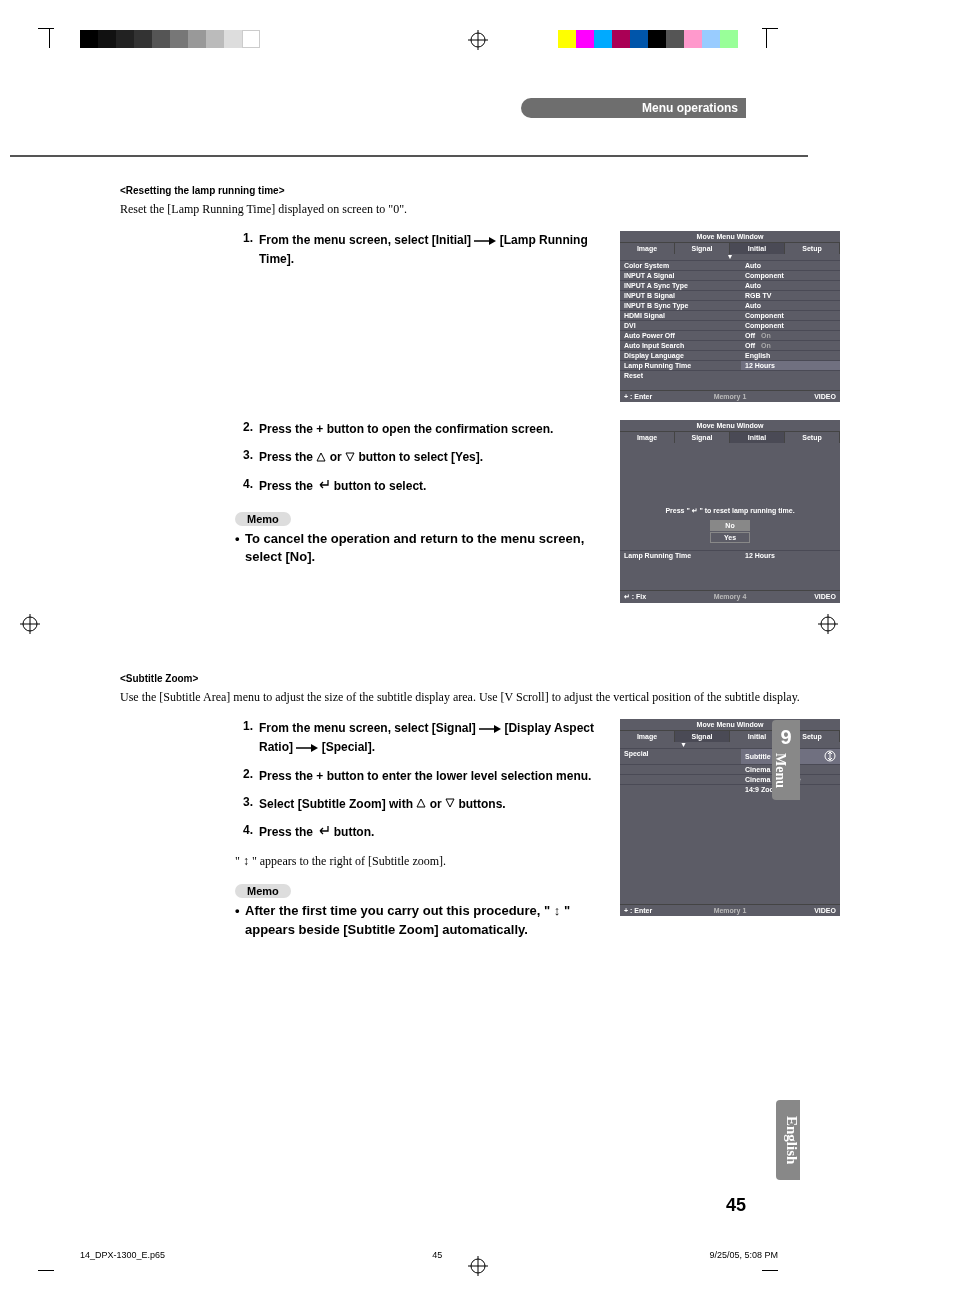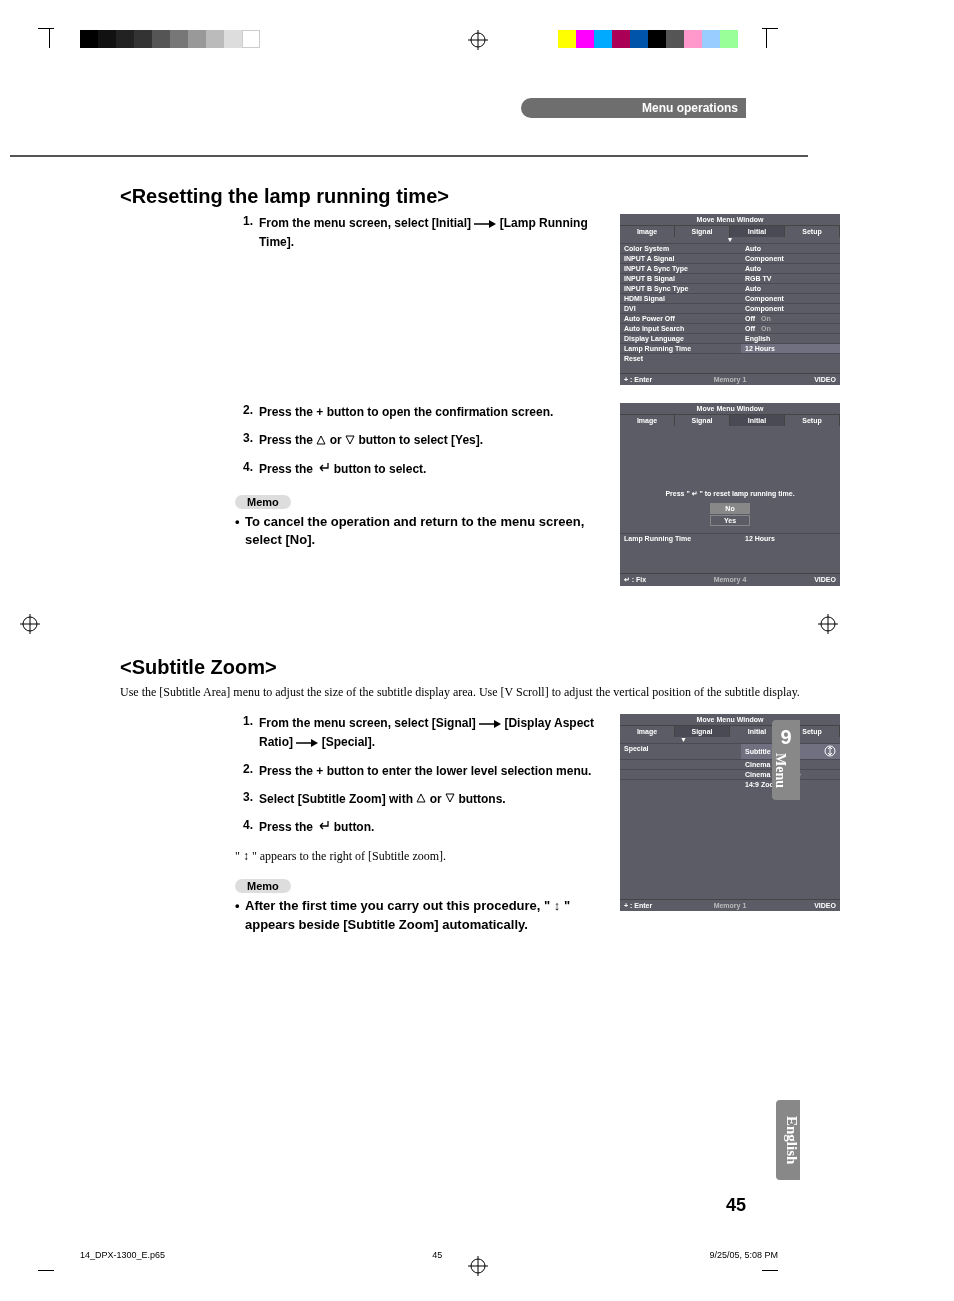--- a/index.html
+++ b/index.html
@@ -12,21 +12,21 @@
   .colorbar.right { right: 120px; }
   .colorbar span { width: 18px; height: 18px; display: inline-block; }
   .reg-mark { position: absolute; width: 20px; height: 20px; }
   .reg-mark svg { width: 100%; height: 100%; }
 
   .header-bar { position: absolute; top: 98px; right: 112px; width: 225px; height: 20px; background: #6e6e6e; color: #fff; font-size: 12px; font-weight: bold; line-height: 20px; padding: 0 8px; border-radius: 10px 0 0 10px; text-align: right;}
   .hr1 { position: absolute; top: 155px; left: 10px; right: 50px; height: 2px; background: #555; }
 
   .content { position: absolute; top: 185px; left: 120px; width: 720px; }
 
-  .sec-title { font-size: 20px; font-weight: bold; margin-bottom: 6px; }
+  .sec-title { font-size: 10px; font-weight: bold; margin-bottom: 6px; }
   .sec-intro { font-size: 12px; font-family: "Times New Roman", serif; margin-bottom: 14px; }
 
   .step-row { display: flex; align-items: flex-start; margin-bottom: 10px; }
   .step-num { width: 18px; font-size: 12px; font-weight: bold; text-align: right; margin-right: 6px; }
   .step-text { font-size: 12px; font-weight: bold; flex: 1; line-height: 1.5; }
 
   .memo { display: inline-block; background: #ddd; border-radius: 10px; padding: 1px 12px; font-size: 11px; font-weight: bold; margin: 6px 0 4px 0; }
   .memo-note { font-size: 13px; font-weight: bold; padding-left: 10px; position: relative; line-height: 1.4; }
   .memo-note::before { content: "•"; position: absolute; left: 0; }
 
@@ -136,20 +136,21 @@
   <div class="crop-l" style="top:28px;right:91px;width:0;height:20px;border-left:1px solid #000"></div>
   <div class="crop-l" style="bottom:30px;left:38px;width:16px;height:0;border-top:1px solid #000"></div>
   <div class="crop-l" style="bottom:30px;right:80px;width:16px;height:0;border-top:1px solid #000"></div>
 
   <div class="header-bar">Menu operations</div>
   <div class="hr1"></div>
 
   <div class="content">
 
     <div class="sec-title">&lt;Resetting the lamp running time&gt;</div>
+    <div class="sec-intro">Reset the [Lamp Running Time] displayed on screen to "0".</div>
 
     <div class="two-col">
       <div class="left-col" style="padding-left:115px;">
         <div class="step-row">
           <div class="step-num">1.</div>
           <div class="step-text">
             <span>From the menu screen, select [Initial] </span>
             <span class="arrow"><svg width="22" height="8" viewBox="0 0 22 8">
                   <line x1="0" y1="4" x2="17" y2="4" stroke="#000" stroke-width="1.5"></line>
                   <polygon points="22,4 15,0 15,8" fill="#000"></polygon>

